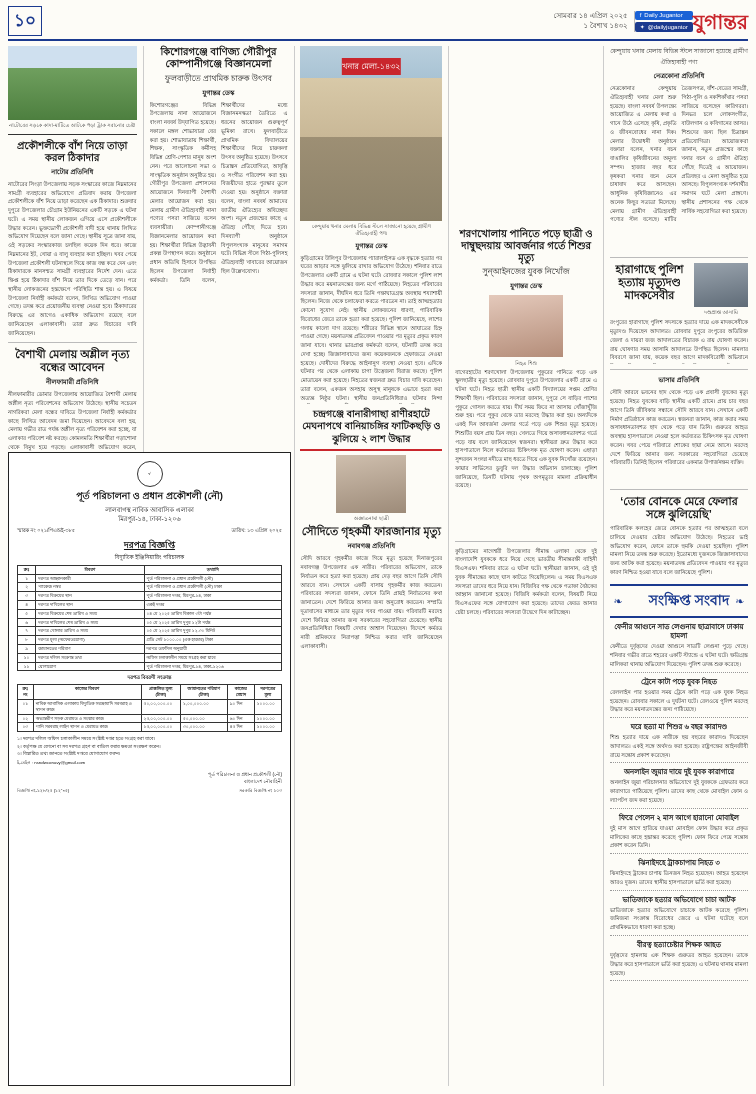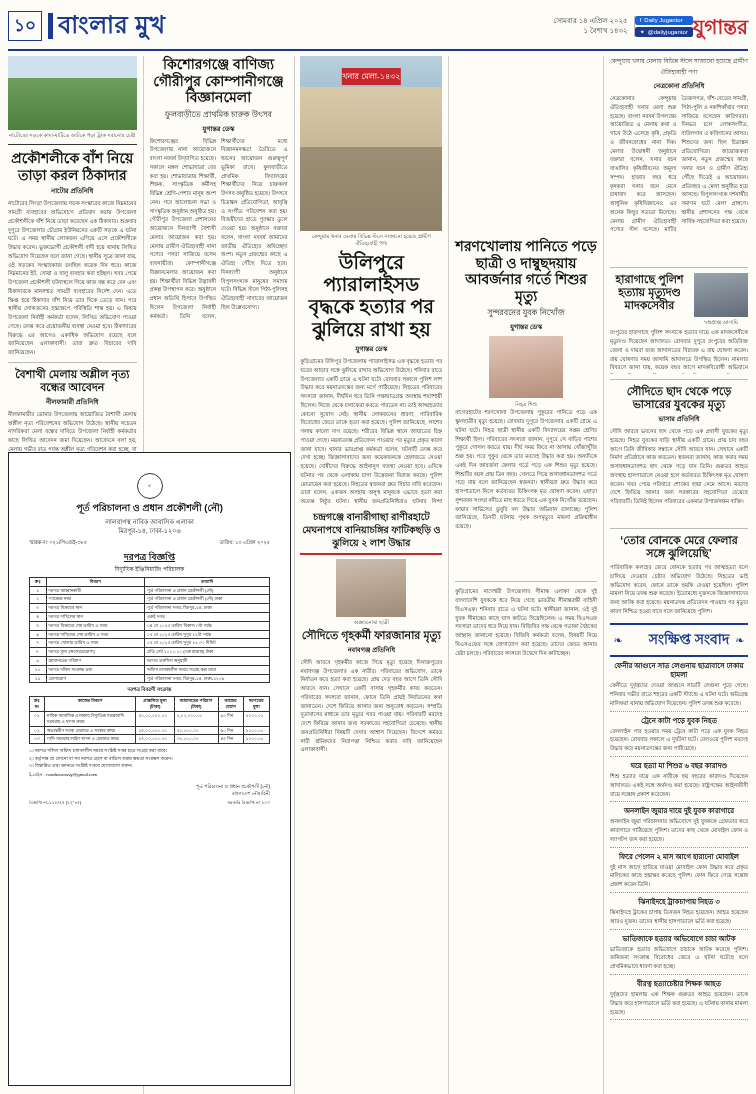--- a/index.html
+++ b/index.html
@@ -39,21 +39,21 @@
   .c1 { width:136px; }
   .c2 { width:146px; }
   .c3 { width:150px; }
   .c4 { width:150px; }
   .c5 { width:146px; }
   .rule-v { width:1px; background:#ccc; }
 
   
   .hl { font-weight:bold; color:#111; line-height:1.18; text-align:center; }
   .hl.xl { font-size:19px; }
-  .hl.md { font-size:14px; }
+  .hl.md { font-size:10px; }
   .hl.sm { font-size:11px; }
   .sub { font-size:8px; text-align:center; color:#222; margin-top:2px; }
   .byline { font-size:6.5px; font-weight:bold; text-align:center; margin:3px 0 2px; }
   .body { font-size:5.4px; line-height:1.62; text-align:justify; color:#1a1a1a; hyphens:auto; }
   .body.cols2 { column-count:2; column-gap:5px; }
   .hr { height:1px; background:#bbb; margin:5px 0; }
   .hr.dark { background:#333; height:1px; }
   .photo { background:#d9d6cf; width:100%; position:relative; overflow:hidden; }
   .cap { font-size:5.2px; color:#333; text-align:center; margin-top:2px; line-height:1.4; }
 
@@ -62,21 +62,21 @@
      linear-gradient(180deg,#cfe0ef 0%,#cfe0ef 30%,#6f9f5e 30%,#4d7f3f 100%); }
   .ph-mela  { background:
      linear-gradient(180deg,#b9cfdd 0%,#a9c3d4 18%,#d8c9a8 18%,#c9b897 52%,#9d8f74 52%,#8d8269 100%); }
   .ph-girl  { background: linear-gradient(170deg,#cfbfae,#9d8b79); }
   .ph-child { background: linear-gradient(170deg,#e4c9bb,#b48d79); }
   .ph-man   { background: linear-gradient(170deg,#9aa4ae,#5f6b77); }
   .mela-sign { position:absolute; left:50%; transform:translateX(-50%); top:12px;
     background:#c9262c; color:#fff; font-size:8px; padding:2px 0; white-space:nowrap; }
 
   
-  .notice { border:1px solid #222; padding:20px; background:#fff; }
+  .notice { border:1px solid #222; padding:8px; background:#fff; }
   .notice .crest { width:26px; height:26px; border:1px solid #333; border-radius:50%;
       display:flex; align-items:center; justify-content:center; font-size:5px; color:#333;
       margin:0 auto;}
   .notice h3 { font-size:9.5px; text-align:center; margin:2px 0 1px; font-weight:bold;}
   .notice .n-sub { font-size:6.5px; text-align:center; line-height:1.45; }
   .notice .n-meta { display:flex; justify-content:space-between; font-size:5px; margin-top:3px;}
   .notice .n-title { text-align:center; font-size:9px; font-weight:bold; margin:3px 0 0;
       text-decoration: underline; }
   .notice .n-title2 { text-align:center; font-size:5.6px; margin-bottom:3px;}
   table.tb { width:100%; border-collapse:collapse; font-size:4.3px; }
@@ -102,24 +102,20 @@
 
   .kicker { font-size:6px; text-align:center; color:#444; margin-bottom:2px; }
 </style>
 </head>
 <body>
 
 <div class="page">
 
   <div class="masthead">
     <div class="pageno">১০</div>
-    <div class="secbar">
-      <div class="bar"></div>
-      <div class="sectitle">বাংলার মুখ</div>
-    </div>
     <div class="mast-right">
       <div class="dateline">
         <div>সোমবার ১৪ এপ্রিল ২০২৫</div>
         <div>১ বৈশাখ ১৪৩২</div>
       </div>
       <div class="social">
         <div class="chip">
           <span>f</span>
           <span>Daily Jugantor</span>
         </div>
@@ -156,36 +152,35 @@
       <div class="body cols2" style="height:300px; overflow:hidden">কিশোরগঞ্জের বিভিন্ন উপজেলায় নানা আয়োজনে বাংলা নববর্ষ উদ্‌যাপিত হয়েছে। সকালে মঙ্গল শোভাযাত্রা বের করা হয়। শোভাযাত্রায় শিক্ষার্থী, শিক্ষক, সাংস্কৃতিক কর্মীসহ বিভিন্ন শ্রেণি-পেশার মানুষ অংশ নেন। পরে আলোচনা সভা ও সাংস্কৃতিক অনুষ্ঠান অনুষ্ঠিত হয়। গৌরীপুর উপজেলা প্রশাসনের আয়োজনে দিনব্যাপী বৈশাখী মেলার আয়োজন করা হয়। মেলায় গ্রামীণ ঐতিহ্যবাহী নানা পণ্যের পসরা সাজিয়ে বসেন ব্যবসায়ীরা। কোম্পানীগঞ্জে বিজ্ঞানমেলার আয়োজন করা হয়। শিক্ষার্থীরা বিভিন্ন উদ্ভাবনী প্রকল্প উপস্থাপন করে। অনুষ্ঠানে প্রধান অতিথি হিসাবে উপস্থিত ছিলেন উপজেলা নির্বাহী কর্মকর্তা। তিনি বলেন, শিক্ষার্থীদের মধ্যে বিজ্ঞানমনস্কতা তৈরিতে এ ধরনের আয়োজন গুরুত্বপূর্ণ ভূমিকা রাখে। ফুলবাড়ীতে প্রাথমিক বিদ্যালয়ের শিক্ষার্থীদের নিয়ে চারুকলা উৎসব অনুষ্ঠিত হয়েছে। উৎসবে চিত্রাঙ্কন প্রতিযোগিতা, আবৃত্তি ও সংগীত পরিবেশন করা হয়। বিজয়ীদের হাতে পুরস্কার তুলে দেওয়া হয়। অনুষ্ঠানে বক্তারা বলেন, বাংলা নববর্ষ আমাদের জাতীয় ঐতিহ্যের অবিচ্ছেদ্য অংশ। নতুন প্রজন্মের কাছে এ ঐতিহ্য পৌঁছে দিতে হবে। দিনব্যাপী অনুষ্ঠানে বিপুলসংখ্যক মানুষের সমাগম ঘটে। বিভিন্ন স্টলে পিঠা-পুলিসহ ঐতিহ্যবাহী খাবারের আয়োজন ছিল উল্লেখযোগ্য।</div>
     </div>
 
     <div class="rule-v"></div>
 
     <div class="col c3">
       <div class="photo ph-mela" style="height:175px">
         <div class="mela-sign">খনার মেলা-১৪৩২</div>
       </div>
       <div class="cap">কেন্দুয়ায় খনার মেলায় বিভিন্ন স্টলে সাজানো হয়েছে গ্রামীণ ঐতিহ্যবাহী পণ্য</div>
-      <div class="hl xl" style="margin-top:4px">উলিপুরে প্যারালাইসড বৃদ্ধকে হত্যার পর ঝুলিয়ে রাখা হয়</div>
       <div class="byline">যুগান্তর ডেস্ক</div>
       <div class="body" style="height:150px; overflow:hidden">কুড়িগ্রামের উলিপুর উপজেলায় প্যারালাইসড এক বৃদ্ধকে হত্যার পর ঘরের আড়ার সঙ্গে ঝুলিয়ে রাখার অভিযোগ উঠেছে। শনিবার রাতে উপজেলার একটি গ্রামে এ ঘটনা ঘটে। রোববার সকালে পুলিশ লাশ উদ্ধার করে ময়নাতদন্তের জন্য মর্গে পাঠিয়েছে। নিহতের পরিবারের সদস্যরা জানান, দীর্ঘদিন ধরে তিনি পক্ষাঘাতগ্রস্ত অবস্থায় শয্যাশায়ী ছিলেন। নিজে থেকে চলাফেরা করতে পারতেন না। তাই আত্মহত্যার কোনো সুযোগ নেই। স্থানীয় লোকজনের ধারণা, পারিবারিক বিরোধের জেরে তাকে হত্যা করা হয়েছে। পুলিশ জানিয়েছে, লাশের গলায় কালো দাগ রয়েছে। শরীরের বিভিন্ন স্থানে আঘাতের চিহ্ন পাওয়া গেছে। ময়নাতদন্ত প্রতিবেদন পাওয়ার পর মৃত্যুর প্রকৃত কারণ জানা যাবে। থানার ভারপ্রাপ্ত কর্মকর্তা বলেন, ঘটনাটি তদন্ত করে দেখা হচ্ছে। জিজ্ঞাসাবাদের জন্য কয়েকজনকে হেফাজতে নেওয়া হয়েছে। দোষীদের বিরুদ্ধে আইনানুগ ব্যবস্থা নেওয়া হবে। এদিকে ঘটনার পর থেকে এলাকায় চাপা উত্তেজনা বিরাজ করছে। পুলিশ মোতায়েন করা হয়েছে। নিহতের স্বজনরা দ্রুত বিচার দাবি করেছেন। তারা বলেন, একজন অসহায় অসুস্থ মানুষকে এভাবে হত্যা করা অত্যন্ত নিষ্ঠুর ঘটনা। স্থানীয় জনপ্রতিনিধিরাও ঘটনার নিন্দা জানিয়েছেন এবং দোষীদের দ্রুত গ্রেফতারের দাবি জানিয়েছেন।</div>
       <div class="redbox">চন্দ্রগঞ্জে বানারীগাছা রাণীরহাটে মেঘনাপথে বানিয়াচঙ্গির ফাটিকছড়ি ও ঝুলিয়ে ২ লাশ উদ্ধার</div>
       <div class="photo ph-girl" style="height:58px; width:70px; margin:4px auto 0;"></div>
       <div class="cap">অজ্ঞাতনামা ছাত্রী</div>
       <div class="hl sm" style="margin-top:3px">সৌদিতে গৃহকর্মী ফারজানার মৃত্যু</div>
       <div class="byline">নবাবগঞ্জ প্রতিনিধি</div>
       <div class="body" style="height:110px;overflow:hidden">সৌদি আরবে গৃহকর্মীর কাজে গিয়ে মৃত্যু হয়েছে দিনাজপুরের নবাবগঞ্জ উপজেলার এক নারীর। পরিবারের অভিযোগ, তাকে নির্যাতন করে হত্যা করা হয়েছে। প্রায় দেড় বছর আগে তিনি সৌদি আরবে যান। সেখানে একটি বাসায় গৃহকর্মীর কাজ করতেন। পরিবারের সদস্যরা জানান, ফোনে তিনি প্রায়ই নির্যাতনের কথা জানাতেন। দেশে ফিরিয়ে আনার জন্য অনুরোধ করতেন। সম্প্রতি দূতাবাসের মাধ্যমে তার মৃত্যুর খবর পাওয়া যায়। পরিবারটি মরদেহ দেশে ফিরিয়ে আনার জন্য সরকারের সহযোগিতা চেয়েছে। স্থানীয় জনপ্রতিনিধিরা বিষয়টি দেখার আশ্বাস দিয়েছেন। বিদেশে কর্মরত নারী শ্রমিকদের নিরাপত্তা নিশ্চিত করার দাবি জানিয়েছেন এলাকাবাসী।</div>
     </div>
 
     <div class="rule-v"></div>
 
     <div class="col c4">
       <div class="hl md" style="margin-top:182px">শরণখোলায় পানিতে পড়ে ছাত্রী ও দাম্বুছদয়ায় আবর্জনার গর্তে শিশুর মৃত্যু</div>
-      <div class="sub">সুন্দরবনের যুবক নিখোঁজ</div>
+      <div class="sub">সুন্আইনজের যুবক নিখোঁজ</div>
       <div class="byline">যুগান্তর ডেস্ক</div>
       <div class="photo ph-child" style="height:62px;width:74px;margin:3px auto;"></div>
       <div class="cap">নিহত শিশু</div>
       <div class="body" style="height:168px;overflow:hidden">বাগেরহাটের শরণখোলা উপজেলায় পুকুরের পানিতে পড়ে এক স্কুলছাত্রীর মৃত্যু হয়েছে। রোববার দুপুরে উপজেলার একটি গ্রামে এ ঘটনা ঘটে। নিহত ছাত্রী স্থানীয় একটি বিদ্যালয়ের সপ্তম শ্রেণির শিক্ষার্থী ছিল। পরিবারের সদস্যরা জানান, দুপুরে সে বাড়ির পাশের পুকুরে গোসল করতে যায়। দীর্ঘ সময় ফিরে না আসায় খোঁজাখুঁজি শুরু হয়। পরে পুকুর থেকে তার মরদেহ উদ্ধার করা হয়। অন্যদিকে একই দিন আবর্জনা ফেলার গর্তে পড়ে এক শিশুর মৃত্যু হয়েছে। শিশুটির বয়স প্রায় তিন বছর। খেলতে গিয়ে অসাবধানতাবশত গর্তে পড়ে যায় বলে জানিয়েছেন স্বজনরা। স্থানীয়রা দ্রুত উদ্ধার করে হাসপাতালে নিলে কর্তব্যরত চিকিৎসক মৃত ঘোষণা করেন। এছাড়া সুন্দরবন সংলগ্ন নদীতে মাছ ধরতে গিয়ে এক যুবক নিখোঁজ রয়েছেন। ফায়ার সার্ভিসের ডুবুরি দল উদ্ধার অভিযান চালাচ্ছে। পুলিশ জানিয়েছে, তিনটি ঘটনায় পৃথক অপমৃত্যুর মামলা প্রক্রিয়াধীন রয়েছে।</div>
       <div class="hr"></div>
       <div class="body" style="height:120px;overflow:hidden;margin-top:3px">কুড়িগ্রামের নাগেশ্বরী উপজেলার সীমান্ত এলাকা থেকে দুই বাংলাদেশি যুবককে ধরে নিয়ে গেছে ভারতীয় সীমান্তরক্ষী বাহিনী বিএসএফ। শনিবার রাতে এ ঘটনা ঘটে। স্থানীয়রা জানান, ওই দুই যুবক সীমান্তের কাছে ঘাস কাটতে গিয়েছিলেন। এ সময় বিএসএফ সদস্যরা তাদের ধরে নিয়ে যান। বিজিবির পক্ষ থেকে পতাকা বৈঠকের আহ্বান জানানো হয়েছে। বিজিবি কর্মকর্তা বলেন, বিষয়টি নিয়ে বিএসএফের সঙ্গে যোগাযোগ করা হয়েছে। তাদের ফেরত আনার চেষ্টা চলছে। পরিবারের সদস্যরা উদ্বেগে দিন কাটাচ্ছেন।</div>
     </div>
 
     <div class="rule-v"></div>
 
@@ -198,21 +193,20 @@
         <div style="flex:1">
           <div class="hl sm">হারাগাছে পুলিশ হত্যায় মৃত্যুদণ্ড মাদকসেবীর</div>
         </div>
         <div style="width:54px">
           <div class="photo ph-man" style="height:44px"></div>
           <div class="cap">দণ্ডপ্রাপ্ত আসামি</div>
         </div>
       </div>
       <div class="body" style="height:46px;overflow:hidden;margin-top:2px">রংপুরের হারাগাছে পুলিশ সদস্যকে হত্যার দায়ে এক মাদকসেবীকে মৃত্যুদণ্ড দিয়েছেন আদালত। রোববার দুপুরে রংপুরের অতিরিক্ত জেলা ও দায়রা জজ আদালতের বিচারক এ রায় ঘোষণা করেন। রায় ঘোষণার সময় আসামি আদালতে উপস্থিত ছিলেন। মামলার বিবরণে জানা যায়, কয়েক বছর আগে মাদকবিরোধী অভিযানে গিয়ে ছুরিকাঘাতে নিহত হন ওই পুলিশ সদস্য। ঘটনার পর আসামিকে গ্রেফতার করা হয়। দীর্ঘ শুনানি ও সাক্ষ্যগ্রহণ শেষে আদালত এ রায় দেন। রাষ্ট্রপক্ষের আইনজীবী রায়ে সন্তোষ প্রকাশ করেছেন। নিহতের পরিবারের সদস্যরাও রায়ে সন্তুষ্টি জানিয়েছেন। আসামিপক্ষের আইনজীবী উচ্চ আদালতে আপিল করবেন বলে জানিয়েছেন।</div>
       <div class="hr"></div>
-      <div class="hl sm">সৌদিতে ছাদ থেকে পড়ে ভাসারের যুবকের মৃত্যু</div>
       <div class="byline">ভাসার প্রতিনিধি</div>
       <div class="body" style="height:96px;overflow:hidden">সৌদি আরবে ভবনের ছাদ থেকে পড়ে এক প্রবাসী যুবকের মৃত্যু হয়েছে। নিহত যুবকের বাড়ি স্থানীয় একটি গ্রামে। প্রায় চার বছর আগে তিনি জীবিকার সন্ধানে সৌদি আরবে যান। সেখানে একটি নির্মাণ প্রতিষ্ঠানে কাজ করতেন। স্বজনরা জানান, কাজ করার সময় অসাবধানতাবশত ছাদ থেকে পড়ে যান তিনি। গুরুতর আহত অবস্থায় হাসপাতালে নেওয়া হলে কর্তব্যরত চিকিৎসক মৃত ঘোষণা করেন। খবর পেয়ে পরিবারে শোকের ছায়া নেমে আসে। মরদেহ দেশে ফিরিয়ে আনার জন্য সরকারের সহযোগিতা চেয়েছে পরিবারটি। তিনিই ছিলেন পরিবারের একমাত্র উপার্জনক্ষম ব্যক্তি।</div>
       <div class="hr"></div>
       <div class="hl sm">‘তোর বোনকে মেরে ফেলার সঙ্গে ঝুলিয়েছি’</div>
       <div class="body" style="height:56px;overflow:hidden;margin-top:3px">পারিবারিক কলহের জেরে বোনকে হত্যার পর আত্মহত্যা বলে চালিয়ে দেওয়ার চেষ্টার অভিযোগ উঠেছে। নিহতের ভাই অভিযোগ করেন, ফোনে তাকে হুমকি দেওয়া হয়েছিল। পুলিশ মামলা নিয়ে তদন্ত শুরু করেছে। ইতোমধ্যে দুজনকে জিজ্ঞাসাবাদের জন্য আটক করা হয়েছে। ময়নাতদন্ত প্রতিবেদন পাওয়ার পর মৃত্যুর কারণ নিশ্চিত হওয়া যাবে বলে জানিয়েছে পুলিশ।</div>
 
       <div class="brief-head">
         <span class="leaf">❧</span>
         <span class="t">সংক্ষিপ্ত সংবাদ</span>
         <span class="leaf">❧</span>

